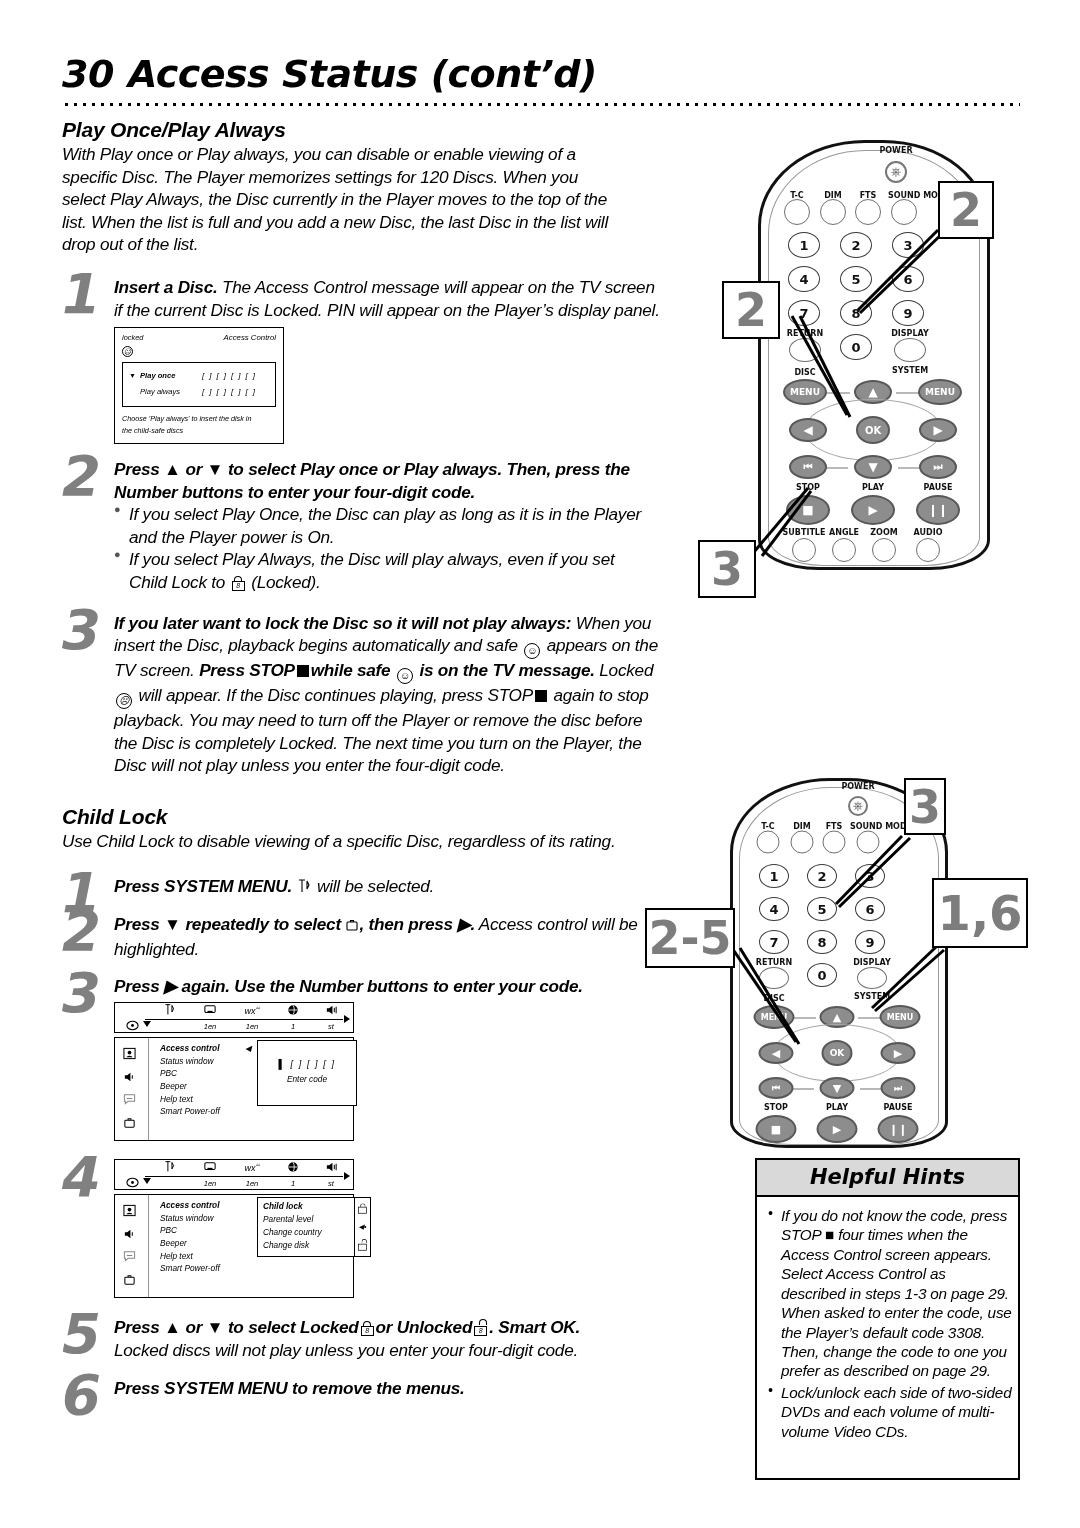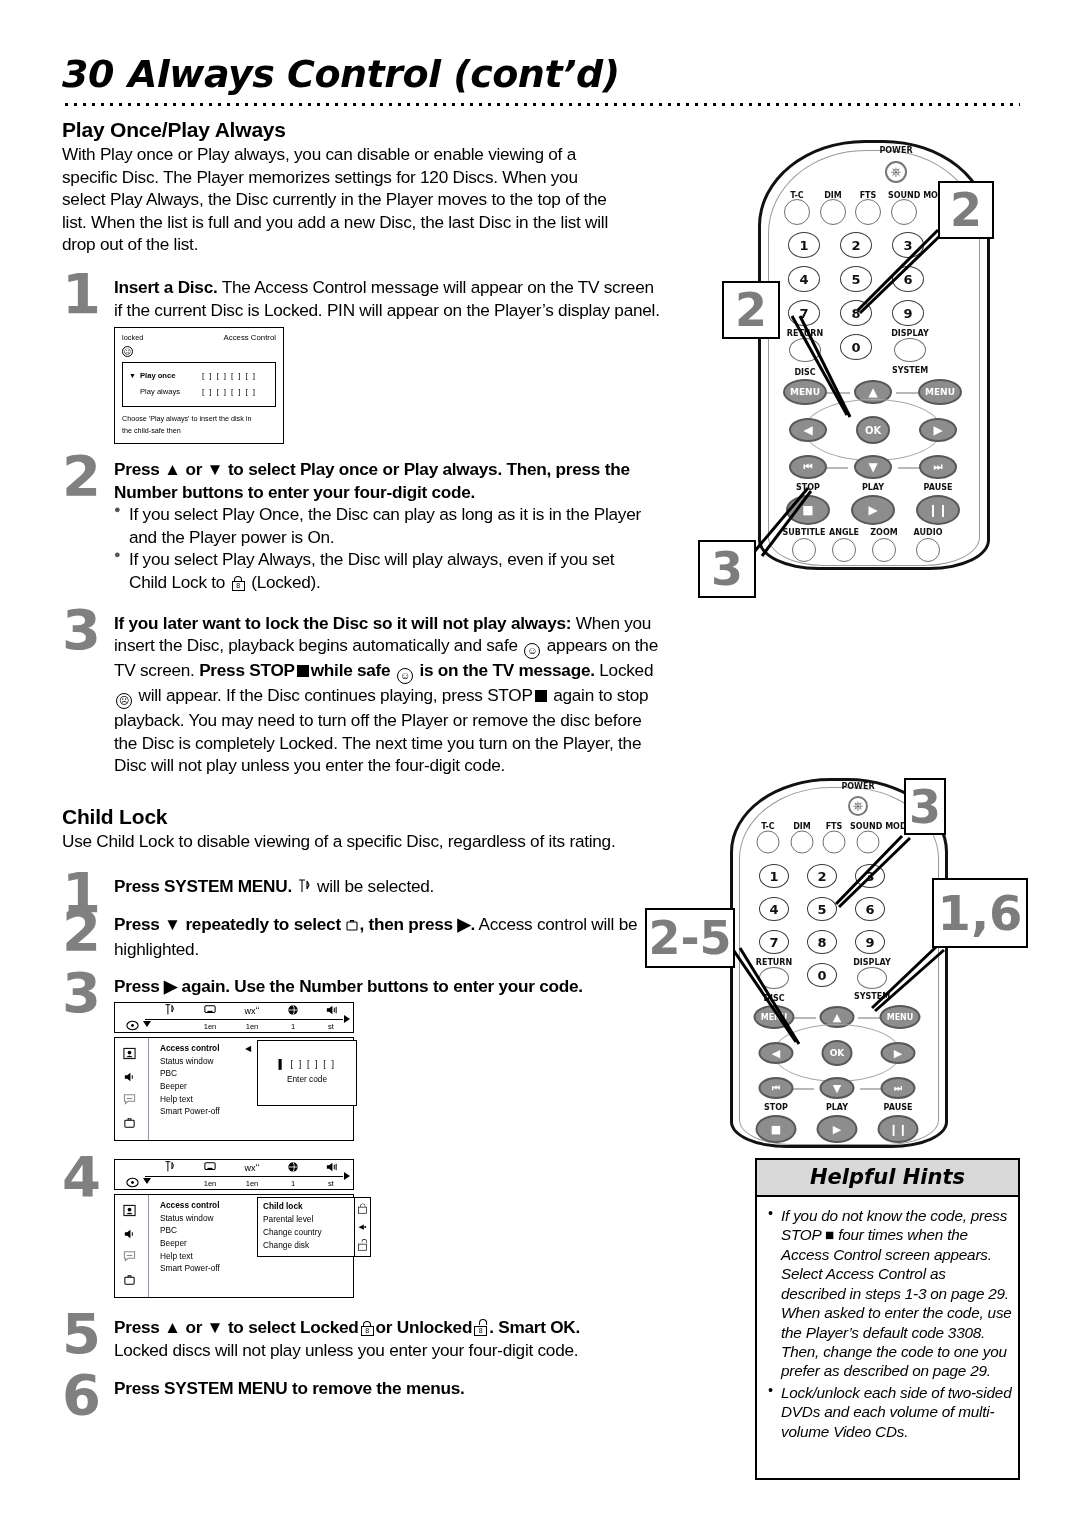--- a/index.html
+++ b/index.html
@@ -21,21 +21,21 @@
     white-space: nowrap;
   }
   .page-title .pnum { margin-right: 14px; }
   .dotrule {
     margin-top: 6px; height: 5px; width: 958px;
     background-image: radial-gradient(circle, #000 1.6px, transparent 1.9px);
     background-size: 9px 5px; background-repeat: repeat-x;
   }
 
   
-  #left-col { position: absolute; left: 62px; top: 110px; width: 600px; }
+  #left-col { position: absolute; left: 62px; top: 110px; width: 600px; font-style: italic; }
 
   h2.sec-head {
     font-size: 21px; font-weight: bold; letter-spacing: -0.2px;
     margin-top: 8px; margin-bottom: 1px;
   }
   p.body { font-size: 17.2px; line-height: 1.315; letter-spacing: -0.25px; }
 
   
   .step { position: relative; padding-left: 52px; margin-top: 14px; }
   .step-num {
@@ -239,21 +239,21 @@
     content: "\2022"; position: absolute; left: 0; top: -1px; font-size: 14px;
   }
 </style>
 </head>
 <body>
 
 <div class="page">
 
   <div id="page-header">
     <div class="page-title">
-      <span class="pnum">30</span><span>Always Control (cont’d)</span>
+      <span class="pnum">30</span><span>Access Status (cont’d)</span>
     </div>
     <div class="dotrule"></div>
   </div>
 
   <div id="left-col">
 
     <h2 class="sec-head">Play Once/Play Always</h2>
     <p class="body" style="width:560px">With Play once or Play always, you can disable or enable viewing of a specific Disc. The Player memorizes settings for 120 Discs. When you select Play Always, the Disc currently in the Player moves to the top of the list. When the list is full and you add a new Disc, the last Disc in the list will drop out of the list.</p>
 
     <div class="step" style="margin-top:20px">
@@ -275,21 +275,21 @@
             <span class="tv1-boxes">[ ] [ ] [ ] [ ]</span>
           </div>
           <div class="tv1-row">
             <span class="tv1-caret"></span>
             <span class="tv1-label">Play always</span>
             <span class="tv1-boxes">[ ] [ ] [ ] [ ]</span>
           </div>
         </div>
         <div class="tv1-foot">
           <div>Choose 'Play always' to insert the disk in</div>
-          <div>the child-safe then</div>
+          <div>the child-safe discs</div>
         </div>
       </div>
     </div>
 
     <div class="step" style="margin-top:14px">
       <div class="step-num">2</div>
       <p style="width:548px"><b>Press ▲ or ▼ to select Play once or Play always. Then, press the Number buttons to enter your four-digit code.</b></p>
       <ul class="bul" style="width:540px">
         <li>If you select Play Once, the Disc can play as long as it is in the Player and the Player power is On.</li>
         <li><span>If you select Play Always, the Disc will play always, even if you set Child Lock to</span>

